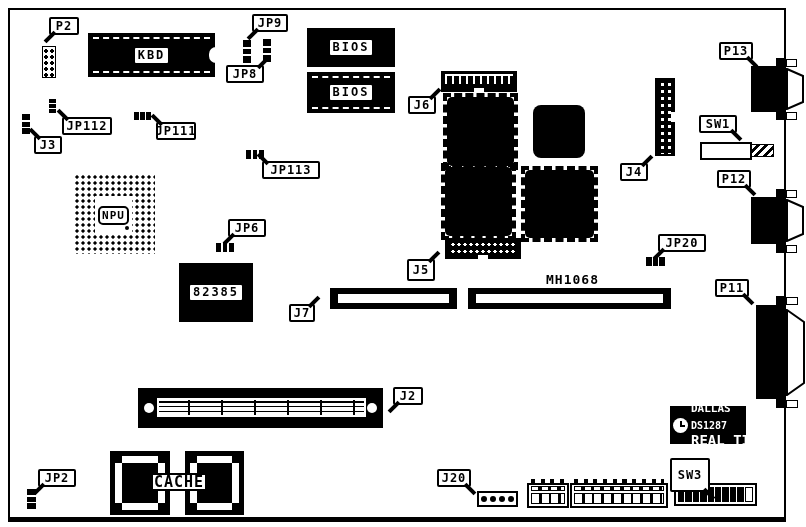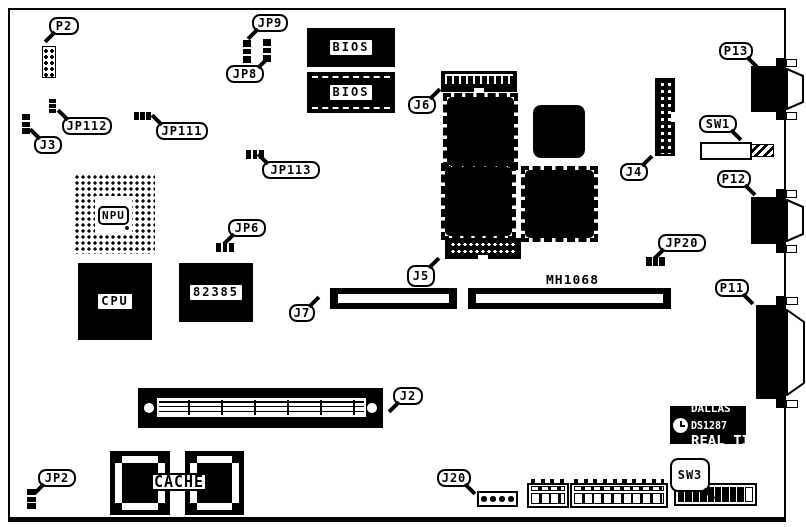--- a/index.html
+++ b/index.html
@@ -7,40 +7,40 @@
   #page {
     position: relative; width: 806px; height: 527px; background: #fff;
     font-family: "DejaVu Sans Mono", "Liberation Mono", monospace;
     color:#000; overflow: hidden;
   }
   
   #board { position:absolute; left:8px; top:8px; width:778px; height:514px;
     border:2px solid #000; border-bottom-width:5px; z-index:1; }
 
   
-  .callout { position:absolute; background:#fff; border:2px solid #000; border-radius:8px;
+  .callout { position:absolute; background:#fff; border:2px solid #000; border-radius:2px;
     display:flex; align-items:center; justify-content:center;
     font-size:12px; font-weight:bold; letter-spacing:1px; z-index:6; }
   .tail { display:block; position:absolute; width:14px; height:4px; background:#000; z-index:-1; }
   .t-bl { left:-8px; bottom:-6px; transform:rotate(-45deg); }
   .t-br { right:-8px; bottom:-6px; transform:rotate(45deg); }
   .t-ul { left:-8px; top:-6px; transform:rotate(45deg); }
   .t-ur { right:-8px; top:-6px; transform:rotate(-45deg); }
 
   #co-p2{left:49px;top:17px;width:30px;height:18px}
   #co-jp9{left:252px;top:14px;width:36px;height:18px}
   #co-jp8{left:226px;top:65px;width:38px;height:18px}
   #co-j3{left:34px;top:136px;width:28px;height:18px}
   #co-jp112{left:62px;top:117px;width:50px;height:18px}
-  #co-jp111{left:156px;top:122px;width:52px;height:18px}
+  #co-jp111{left:156px;top:122px;width:40px;height:18px}
   #co-jp113{left:262px;top:161px;width:58px;height:18px}
   #co-j6{left:408px;top:96px;width:28px;height:18px}
   #co-jp6{left:228px;top:219px;width:38px;height:18px}
   #co-j4{left:620px;top:163px;width:28px;height:18px}
-  #co-j5{left:407px;top:265px;width:28px;height:22px}
+  #co-j5{left:407px;top:259px;width:28px;height:22px}
   #co-j7{left:289px;top:304px;width:26px;height:18px}
   #co-jp20{left:658px;top:234px;width:48px;height:18px}
   #co-p13{left:719px;top:42px;width:34px;height:18px}
   #co-sw1{left:699px;top:115px;width:38px;height:18px}
   #co-p12{left:717px;top:170px;width:34px;height:18px}
   #co-p11{left:715px;top:279px;width:34px;height:18px}
   #co-j2{left:393px;top:387px;width:30px;height:18px}
   #co-jp2{left:38px;top:469px;width:38px;height:18px}
   #co-j20{left:437px;top:469px;width:34px;height:18px}
   #co-sw3{left:670px;top:458px;width:40px;height:34px}
@@ -183,30 +183,33 @@
   .rtc-l1{font-size:11px;font-weight:bold;}
   .rtc-l2{font-size:10px;font-weight:bold;margin-top:7px;}
   .rtc-l3{font-size:14px;font-weight:bold;margin-top:2px;white-space:nowrap;}
 </style>
 </head>
 <body>
 
 <div id="page">
   <div id="board"></div>
 
+  <div class="chip" id="kbd">
+    <i class="dash-t"></i>
+    <i class="dash-b"></i>
+    <i class="kbd-notch"></i>
+    <span class="chip-label">KBD</span>
+  </div>
   <div class="chip" id="bios1">
     <span class="chip-label">BIOS</span>
   </div>
   <div class="chip" id="bios2">
     <i class="dash-t"></i>
     <i class="dash-b"></i>
     <span class="chip-label">BIOS</span>
-  </div>
-  <div class="chip" id="cpu">
-    <span class="chip-label">CPU</span>
   </div>
   <div class="chip" id="c385">
     <span class="chip-label">82385</span>
   </div>
 
   <div class="qfp" id="qfa">
       <div class="qfp-body"></div>
     </div>
   <div id="qfb" class="qfp"></div>
   <div class="qfp" id="qfc">

